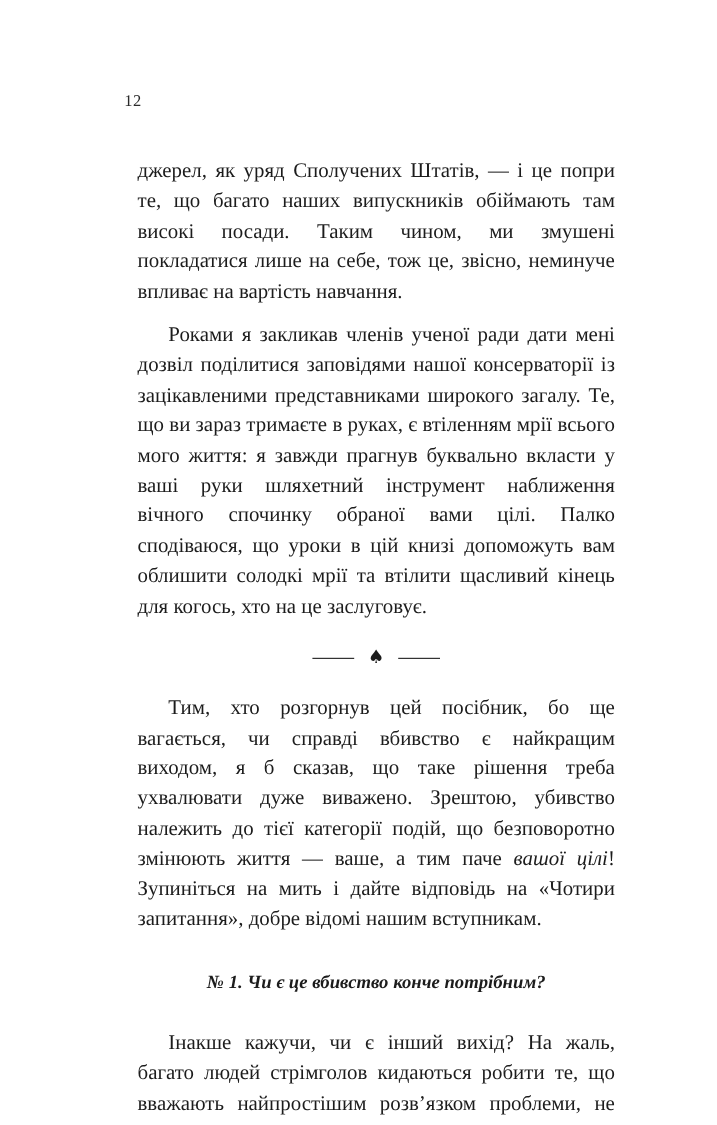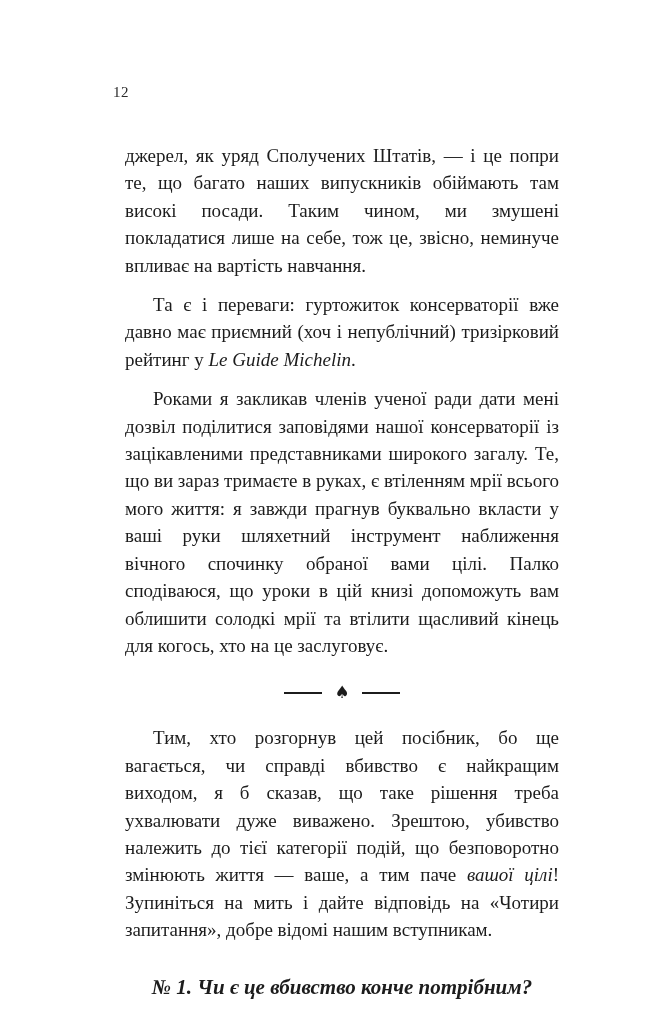--- a/index.html
+++ b/index.html
@@ -60,35 +60,34 @@
   }
   .divider .spade {
     font-size: 17px;
     line-height: 1;
     color: #1c1c1c;
     font-family: "DejaVu Sans", sans-serif;
   }
   .section-heading {
     margin: 30px 0 28px 0;
     text-align: center;
-    font-size: 21px;
+    font-size: 17px;
     font-weight: bold;
     font-style: italic;
     text-indent: 0;
     color: #1c1c1c;
   }
 </style>
 </head>
 <body>
 
 <div class="page">
   <div class="page-number">12</div>
   <div class="text-body" id="text-body">
       <p class="paragraph"><span class="">джерел, як уряд Сполучених Штатів, — і це попри те, що багато наших випускників обіймають там високі посади. Таким чином, ми змушені покладатися лише на себе, тож це, звісно, неминуче впливає на вартість навчання.</span></p>
-      <p class="paragraph indent"><span class="">Та є і переваги: гуртожиток консерваторії вже давно має приємний (хоч і непублічний) тризірковий рейтинг у </span><span class="seg-italic">Le Guide Michelin</span><span class="">.</span></p>
       <p class="paragraph indent"><span class="">Роками я закликав членів ученої ради дати мені дозвіл поділитися заповідями нашої консерваторії із зацікавленими представниками широкого загалу. Те, що ви зараз тримаєте в руках, є втіленням мрії всього мого життя: я завжди прагнув буквально вкласти у ваші руки шляхетний інструмент наближення вічного спочинку обраної вами цілі. Палко сподіваюся, що уроки в цій книзі допоможуть вам облишити солодкі мрії та втілити щасливий кінець для когось, хто на це заслуговує.</span></p>
       <div class="divider">
         <span class="rule"></span>
         <span class="spade">♠</span>
         <span class="rule"></span>
       </div>
       <p class="paragraph indent"><span class="">Тим, хто розгорнув цей посібник, бо ще вагається, чи справді вбивство є найкращим виходом, я б сказав, що таке рішення треба ухвалювати дуже виважено. Зрештою, убивство належить до тієї категорії подій, що безповоротно змінюють життя — ваше, а тим паче </span><span class="seg-italic">вашої цілі</span><span class="">! Зупиніться на мить і дайте відповідь на «Чотири запитання», добре відомі нашим вступникам.</span></p>
       <h2 class="section-heading">№ 1. Чи є це вбивство конче потрібним?</h2>
       <p class="paragraph indent"><span class="">Інакше кажучи, чи є інший вихід? На жаль, багато людей стрімголов кидаються робити те, що вважають найпростішим розв’язком проблеми, не зважаючи інших</span></p>
     </div>

